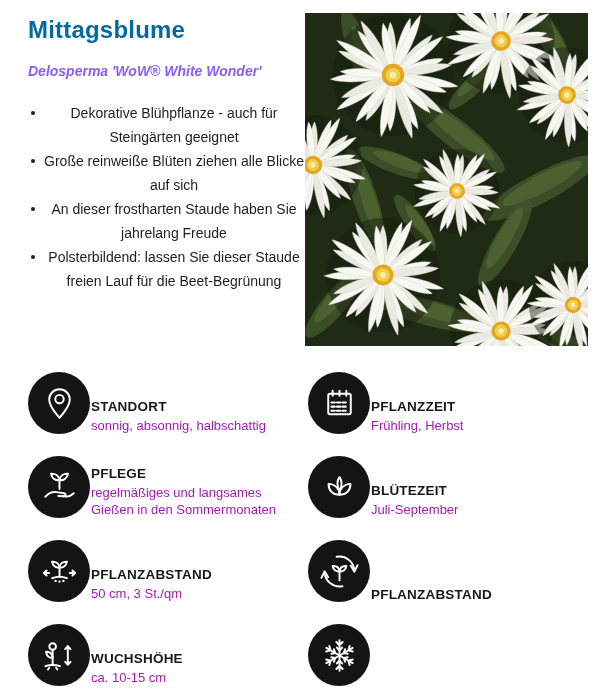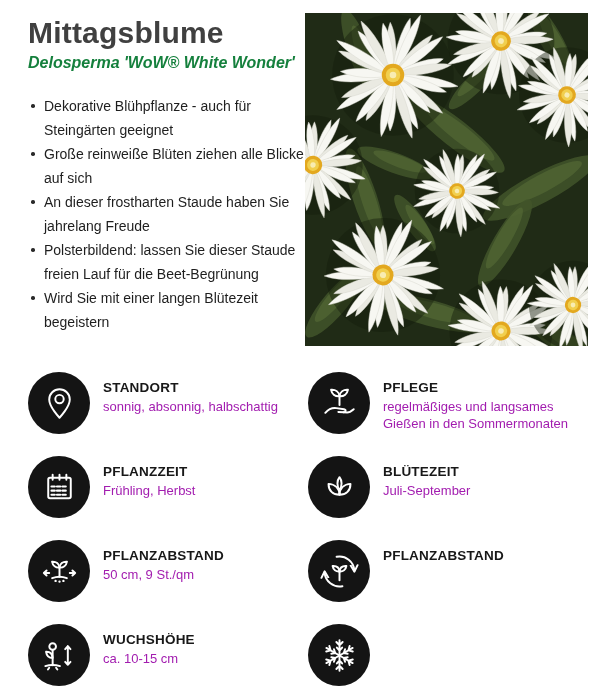--- a/index.html
+++ b/index.html
@@ -6,39 +6,39 @@
   html, body { margin: 0; padding: 0; }
   body {
     width: 600px; height: 700px; position: relative; overflow: hidden;
     background: #ffffff;
     font-family: "Liberation Sans", sans-serif;
     color: #1c1c1c;
   }
 
   
   .content { position: absolute; left: 28px; top: 16px; width: 280px; }
-  .title { margin: 0; font-size: 30px; font-weight: bold; color: #404040; letter-spacing: 0.2px; }
-  .subtitle { margin: 4px 0 0; font-size: 16px; font-style: italic; font-weight: bold; color: #15803d; }
+  .title { margin: 0; font-size: 24px; font-weight: bold; color: #0369a1; letter-spacing: 0.2px; }
+  .subtitle { margin: 19px 0 0; font-size: 14px; font-style: italic; font-weight: bold; color: #8b5cf6; }
   .bullets { list-style: none; margin: 22px 0 0; padding: 0 0 0 16px; width: 276px; }
-  .bullets li { position: relative; font-size: 14px; line-height: 24px; color: #1e1e1e; }
+  .bullets li { position: relative; font-size: 14px; line-height: 24px; color: #1e1e1e; text-align: center; }
   .bullets li::before {
     content: ""; position: absolute; left: -13px; top: 10px;
     width: 3.5px; height: 3.5px; border-radius: 50%; background: #2a2a2a;
   }
 
   
   .photo { position: absolute; left: 305px; top: 13px; width: 283px; height: 333px; }
   .photo svg { width: 100%; height: 100%; display: block; }
 
   
   .attrs {
     position: absolute; left: 28px; top: 372px; width: 560px;
     display: grid; grid-template-columns: 280px 272px; row-gap: 22px;
   }
-  .attr { display: flex; gap: 13px; height: 62px; align-items: flex-start; }
+  .attr { display: flex; gap: 1px; height: 62px; align-items: flex-end; }
   .ic {
     flex: none; width: 62px; height: 62px; border-radius: 50%;
     background: #141414; display: flex; align-items: center; justify-content: center;
   }
   .ic svg {
     width: 47px; height: 47px;
     stroke: #ffffff; fill: none; stroke-width: 2;
     stroke-linecap: round; stroke-linejoin: round;
   }
   .attr-text { padding-top: 8px; }
@@ -58,21 +58,20 @@
 </svg>
 
 <div class="content">
   <h1 class="title">Mittagsblume</h1>
   <p class="subtitle">Delosperma 'WoW® White Wonder'</p>
   <ul class="bullets">
     <li>Dekorative Blühpflanze - auch für Steingärten geeignet</li>
     <li>Große reinweiße Blüten ziehen alle Blicke auf sich</li>
     <li>An dieser frostharten Staude haben Sie jahrelang Freude</li>
     <li>Polsterbildend: lassen Sie dieser Staude freien Lauf für die Beet-Begrünung</li>
-    <li>Wird Sie mit einer langen Blütezeit begeistern</li>
   </ul>
 </div>
 
 <div class="photo">
   <svg id="photo-svg" viewBox="0 0 283 333" preserveAspectRatio="none">
       <defs>
         <clipPath id="pc">
           <rect x="0" y="0" width="283" height="333"></rect>
         </clipPath>
       </defs>
@@ -373,46 +372,46 @@
     </span>
     <div class="attr-text">
       <div class="attr-label">STANDORT</div>
       <div class="attr-value">sonnig, absonnig, halbschattig</div>
     </div>
   </div>
 
   <div class="attr">
     <span class="ic">
       <svg viewBox="0 0 48 48">
+        <rect x="12.5" y="14" width="23" height="21" rx="1.8"></rect>
+        <path d="M17 11v5M24 11v5M31 11v5"></path>
+        <line x1="15.8" y1="23" x2="32.4" y2="23" stroke-dasharray="3.4 2.2" stroke-width="2.2"></line>
+        <line x1="15.8" y1="27.2" x2="32.4" y2="27.2" stroke-dasharray="3.4 2.2" stroke-width="2.2"></line>
+        <line x1="15.8" y1="31.4" x2="32.4" y2="31.4" stroke-dasharray="3.4 2.2" stroke-width="2.2"></line>
+      </svg>
+    </span>
+    <div class="attr-text">
+      <div class="attr-label">PFLANZZEIT</div>
+      <div class="attr-value">Frühling, Herbst</div>
+    </div>
+  </div>
+
+  <div class="attr">
+    <span class="ic">
+      <svg viewBox="0 0 48 48">
         <path d="M24 25.5V16"></path>
         <path d="M24 16.5C19.8 17 16.2 14.6 15.4 10C20 9.6 23.5 12.2 24 16.5Z"></path>
         <path d="M24 16.5C28.2 17 31.8 14.6 32.6 10C28 9.6 24.5 12.2 24 16.5Z"></path>
         <path d="M9.5 33.5C13 29.5 17 28.2 20.8 28.7L28.6 29.9C31 30.4 30.6 33.2 28.1 33L22.8 32.6"></path>
         <path d="M28.1 33L31.8 33.2C34.3 33.2 36.2 31.8 38.5 29.8"></path>
       </svg>
     </span>
     <div class="attr-text">
       <div class="attr-label">PFLEGE</div>
       <div class="attr-value">regelmäßiges und langsames Gießen in den Sommermonaten</div>
-    </div>
-  </div>
-
-  <div class="attr">
-    <span class="ic">
-      <svg viewBox="0 0 48 48">
-        <rect x="12.5" y="14" width="23" height="21" rx="1.8"></rect>
-        <path d="M17 11v5M24 11v5M31 11v5"></path>
-        <line x1="15.8" y1="23" x2="32.4" y2="23" stroke-dasharray="3.4 2.2" stroke-width="2.2"></line>
-        <line x1="15.8" y1="27.2" x2="32.4" y2="27.2" stroke-dasharray="3.4 2.2" stroke-width="2.2"></line>
-        <line x1="15.8" y1="31.4" x2="32.4" y2="31.4" stroke-dasharray="3.4 2.2" stroke-width="2.2"></line>
-      </svg>
-    </span>
-    <div class="attr-text">
-      <div class="attr-label">PFLANZZEIT</div>
-      <div class="attr-value">Frühling, Herbst</div>
     </div>
   </div>
 
   <div class="attr">
     <span class="ic">
       <svg viewBox="0 0 48 48">
         <path d="M24 13.5C21.2 17 21.2 22.8 24 26.8C26.8 22.8 26.8 17 24 13.5Z"></path>
         <path d="M24 31.5C17.2 31.5 12.8 27 12.8 20.3C19.2 20.5 23.6 24.8 24 31.5Z"></path>
         <path d="M24 31.5C30.8 31.5 35.2 27 35.2 20.3C28.8 20.5 24.4 24.8 24 31.5Z"></path>
       </svg>
@@ -430,21 +429,21 @@
         <path d="M24 20C20.2 20.4 17.1 18.2 16.4 14C20.6 13.7 23.6 16 24 20Z"></path>
         <path d="M24 20C27.8 20.4 30.9 18.2 31.6 14C27.4 13.7 24.4 16 24 20Z"></path>
         <path d="M16.5 30.8C21.5 28.8 26.5 28.8 31.5 30.8"></path>
         <path d="M20 33.6h0.01M24 34.3h0.01M28 33.6h0.01" stroke-width="2.4"></path>
         <path d="M13.5 25.5H8M8 25.5L10.8 22.9M8 25.5L10.8 28.1"></path>
         <path d="M34.5 25.5H40M40 25.5L37.2 22.9M40 25.5L37.2 28.1"></path>
       </svg>
     </span>
     <div class="attr-text">
       <div class="attr-label">PFLANZABSTAND</div>
-      <div class="attr-value">50 cm, 9 St./qm</div>
+      <div class="attr-value">50 cm, 3 St./qm</div>
     </div>
   </div>
 
   <div class="attr">
     <span class="ic">
       <svg viewBox="0 0 48 48">
         <path d="M21 9A15.2 15.2 0 0 1 39.2 23.2" marker-end="url(#ah)"></path>
         <path d="M27 39A15.2 15.2 0 0 1 8.8 24.8" marker-end="url(#ah)"></path>
         <path d="M24 33V23.5"></path>
         <path d="M24 24C20.5 24.4 17.6 22.3 17 18.4C20.9 18.1 23.6 20.3 24 24Z"></path>

